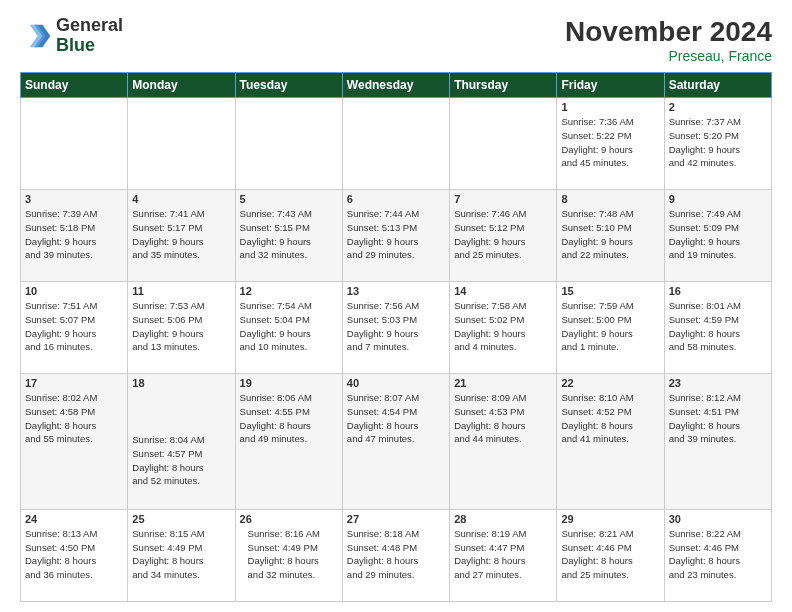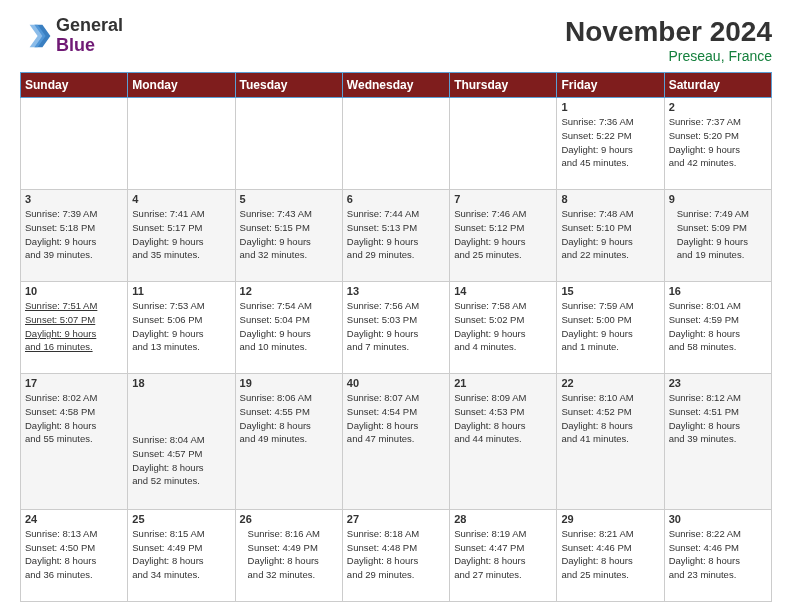--- a/index.html
+++ b/index.html
@@ -28,21 +28,21 @@
       align-items: center;
       gap: 4px;
     }
     .logo-text {
       font-size: 18px;
       font-weight: bold;
       color: #333;
       line-height: 1.1;
     }
     .logo-text span {
-      color: #701a75;
+      color: #14532d;
     }
     .logo-icon {
       width: 32px;
       height: 32px;
     }
     .title-area {
       text-align: right;
     }
     .month-title {
       font-size: 28px;
@@ -54,21 +54,21 @@
       color: #15803d;
     }
     .calendar {
       flex: 1;
       border: 1px solid #ccc;
       border-collapse: collapse;
       width: 100%;
       table-layout: fixed;
     }
     .calendar th {
-      background-color: #7f1d1d;
+      background-color: #14532d;
       color: #fff;
       font-size: 12px;
       font-weight: bold;
       padding: 5px 4px;
       text-align: left;
       border: 1px solid #5a9fd4;
       margin-top: 6px;
     }
     .calendar td {
       border: 1px solid #ccc;
@@ -190,30 +190,30 @@
           </td>
           <td>
             <span class="day-number">8</span>
             <div class="day-info" style="white-space: pre-line;">Sunrise: 7:48 AM
 Sunset: 5:10 PM
 Daylight: 9 hours
 and 22 minutes.</div>
           </td>
           <td>
             <span class="day-number">9</span>
-            <div class="day-info" style="white-space: pre-line; margin-left: 8px;">Sunrise: 7:49 AM
+            <div class="day-info" style="white-space: pre-line;">Sunrise: 7:49 AM
 Sunset: 5:09 PM
 Daylight: 9 hours
 and 19 minutes.</div>
           </td>
         </tr>
         <tr>
           <td>
             <span class="day-number">10</span>
-            <div class="day-info" style="white-space: pre-line; text-decoration: underline;">Sunrise: 7:51 AM
+            <div class="day-info" style="white-space: pre-line;">Sunrise: 7:51 AM
 Sunset: 5:07 PM
 Daylight: 9 hours
 and 16 minutes.</div>
           </td>
           <td>
             <span class="day-number">11</span>
             <div class="day-info" style="white-space: pre-line;">Sunrise: 7:53 AM
 Sunset: 5:06 PM
 Daylight: 9 hours
 and 13 minutes.</div>

